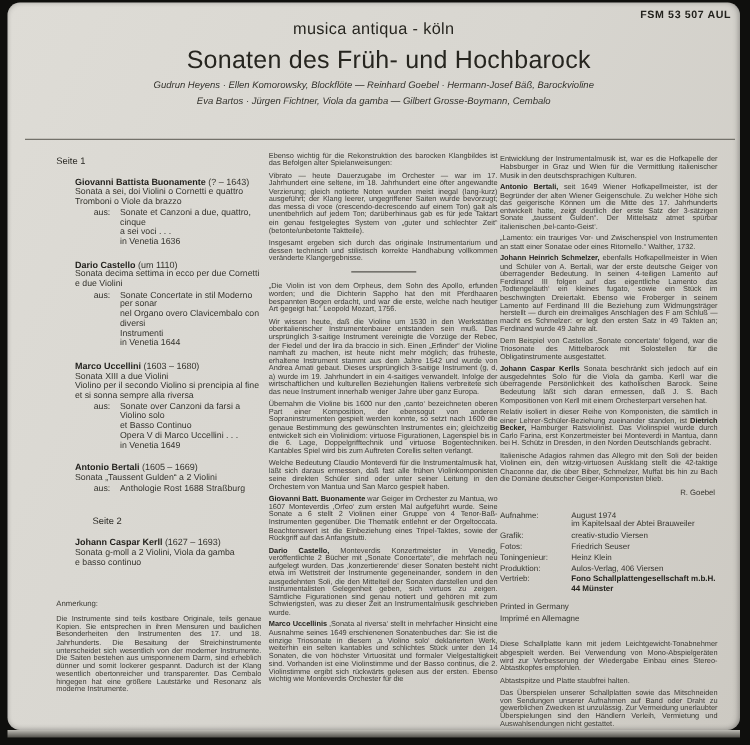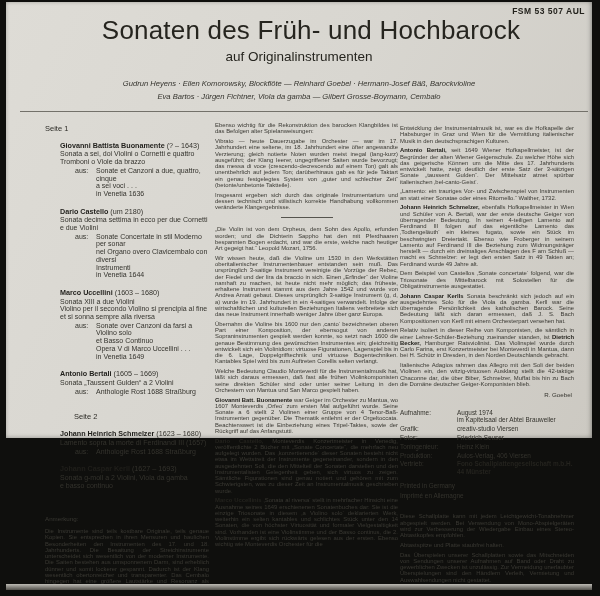--- a/index.html
+++ b/index.html
@@ -3,35 +3,36 @@
 <meta charset="utf-8">
 <style>
   html,body { margin:0; padding:0; }
   body {
     width:600px; height:596px; overflow:hidden;
     background:#0f0f0d;
     font-family:"Liberation Sans", sans-serif;
     -webkit-font-smoothing:antialiased;
   }
   .sleeve {
-    position:absolute; left:6px; top:2px; width:586px; height:436px;
+    position:absolute; left:6px; top:2px; width:586px; height:582px;
     background:linear-gradient(118deg,#dedcd6 0%,#d8d6d0 48%,#ccc9c2 100%);
     box-shadow: inset -3px 0 5px -2px rgba(0,0,0,.28), inset 0 -2px 4px -1px rgba(0,0,0,.18), inset 2px 2px 4px -2px rgba(0,0,0,.15);
+    border-radius: 10px;
   }
   .bottom-edge {
     position:absolute; left:6px; top:584px; width:586px; height:6px;
     background:linear-gradient(#bdbbb4,#53514b);
   }
   .catalog {
     position:absolute; top:4px; right:7px;
     font-size:8.5px; font-weight:bold; letter-spacing:.5px; color:#23221d;
   }
   .hdr { position:absolute; top:13px; left:0; width:100%; text-align:center; color:#26251f; }
   .artist   { font-size:13px;   margin-bottom:7px; letter-spacing:.3px; }
-  .title    { font-size:26px; margin-bottom:3px; letter-spacing:.2px;padding-left:24px; }
+  .title    { font-size:20px; margin-bottom:3px; letter-spacing:.2px;padding-left:24px; }
   .subtitle { font-size:13.5px; margin-bottom:15px; }
   .perf     { font-size:7.6px;  margin-bottom:3.5px; color:#34332d;font-style:italic; }
   .rule { position:absolute; top:109px; left:14px; right:4px; border-top:1px solid #73716a; }
 
   .col { position:absolute; color:#34332d; }
   .col1 { left:39px;  top:123px; width:168px; font-size:7px; line-height:7.7px; }
   .col2 { left:209px; top:120px; width:183px; }
   .col3 { left:394px; top:123px; width:174px; }
 
   .ep { margin:0 0 3.5px; font-size:5.9px; line-height:6.25px; text-align:justify; color:#3a3933; }
@@ -61,22 +62,22 @@
   .notes { margin-top:13px; }
 </style>
 </head>
 <body>
 
 <div class="sleeve">
 
   <div class="catalog">FSM 53 507 AUL</div>
 
   <div class="hdr">
+    <div class="artist">musica antiqua - köln</div>
     <div class="title">Sonaten des Früh- und Hochbarock</div>
-    <div class="subtitle">auf Originalinstrumenten</div>
     <div class="perf">Gudrun Heyens · Ellen Komorowsky, Blockflöte — Reinhard Goebel · Hermann-Josef Bäß, Barockvioline</div>
     <div class="perf">Eva Bartos · Jürgen Fichtner, Viola da gamba — Gilbert Grosse-Boymann, Cembalo</div>
   </div>
 
   <div class="rule"></div>
 
   <div class="col col1">
     <div class="side-label">Seite 1</div>
 
     <div class="entry">
@@ -85,21 +86,21 @@
 Tromboni o Viole da brazzo</div>
       <div class="src">
           <span class="src-label">aus:</span>
           <span class="src-text">Sonate et Canzoni a due, quattro, cinque
 a sei voci . . .
 in Venetia 1636</span>
         </div>
     </div>
 
     <div class="entry">
-      <div class="composer"><b>Dario Castello</b> <span>(um 2180)</span></div>
+      <div class="composer"><b>Dario Castello</b> <span>(um 1110)</span></div>
       <div class="work">Sonata decima settima in ecco per due Cornetti
 e due Violini</div>
       <div class="src">
           <span class="src-label">aus:</span>
           <span class="src-text">Sonate Concertate in stil Moderno per sonar
 nel Organo overo Clavicembalo con diversi
 Instrumenti
 in Venetia 1644</span>
         </div>
     </div>
@@ -122,28 +123,20 @@
       <div class="composer"><b>Antonio Bertali</b> <span>(1605 – 1669)</span></div>
       <div class="work">Sonata „Taussent Gulden“ a 2 Violini</div>
       <div class="src">
           <span class="src-label">aus:</span>
           <span class="src-text">Anthologie Rost 1688 Straßburg</span>
         </div>
     </div>
 
     <div class="side-label side2">Seite 2</div>
 
-    <div class="entry">
-      <div class="composer"><b>Johann Heinrich Schmelzer</b> <span>(1623 – 1680)</span></div>
-      <div class="work">Lamento sopra la morte di Ferdinandi III (1657)</div>
-      <div class="src">
-          <span class="src-label">aus:</span>
-          <span class="src-text">Anthologie Rost 1688 Straßburg</span>
-        </div>
-    </div>
 
     <div class="entry">
       <div class="composer"><b>Johann Caspar Kerll</b> <span>(1627 – 1693)</span></div>
       <div class="work">Sonata g-moll a 2 Violini, Viola da gamba
 e basso continuo</div>
     </div>
 
 
     <div class="anmerkung">
       <div class="anm-title">Anmerkung:</div>

